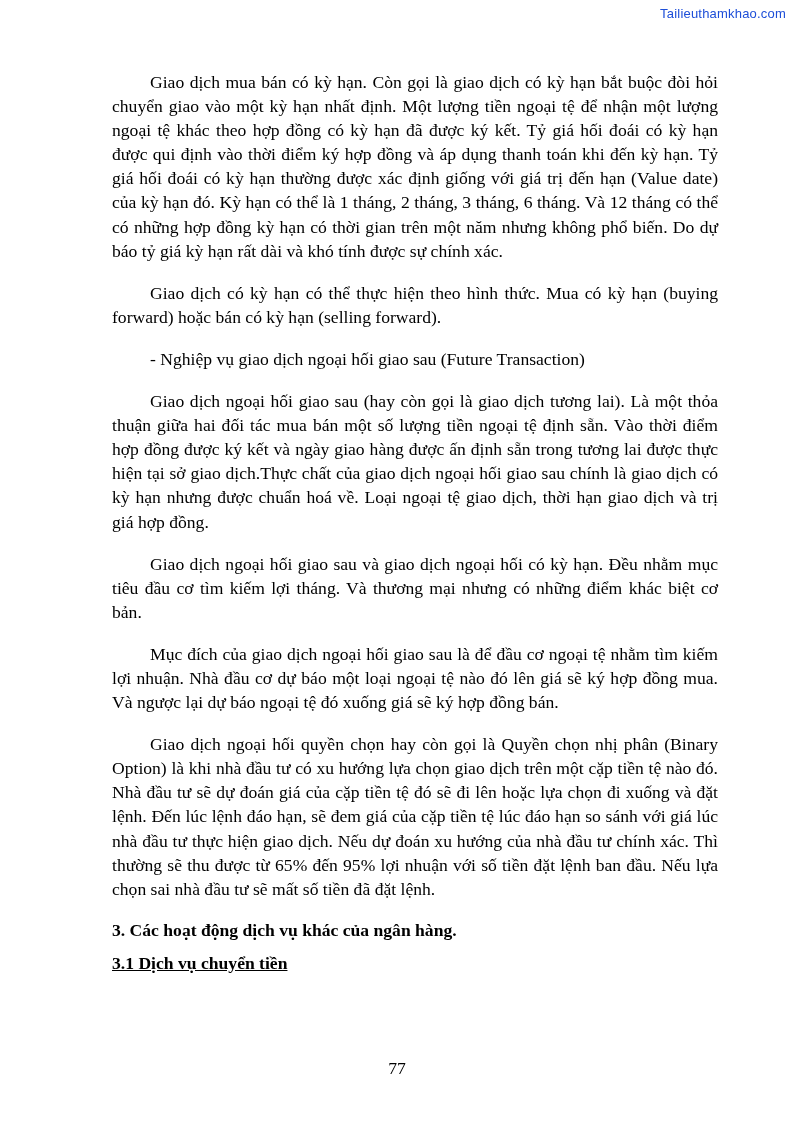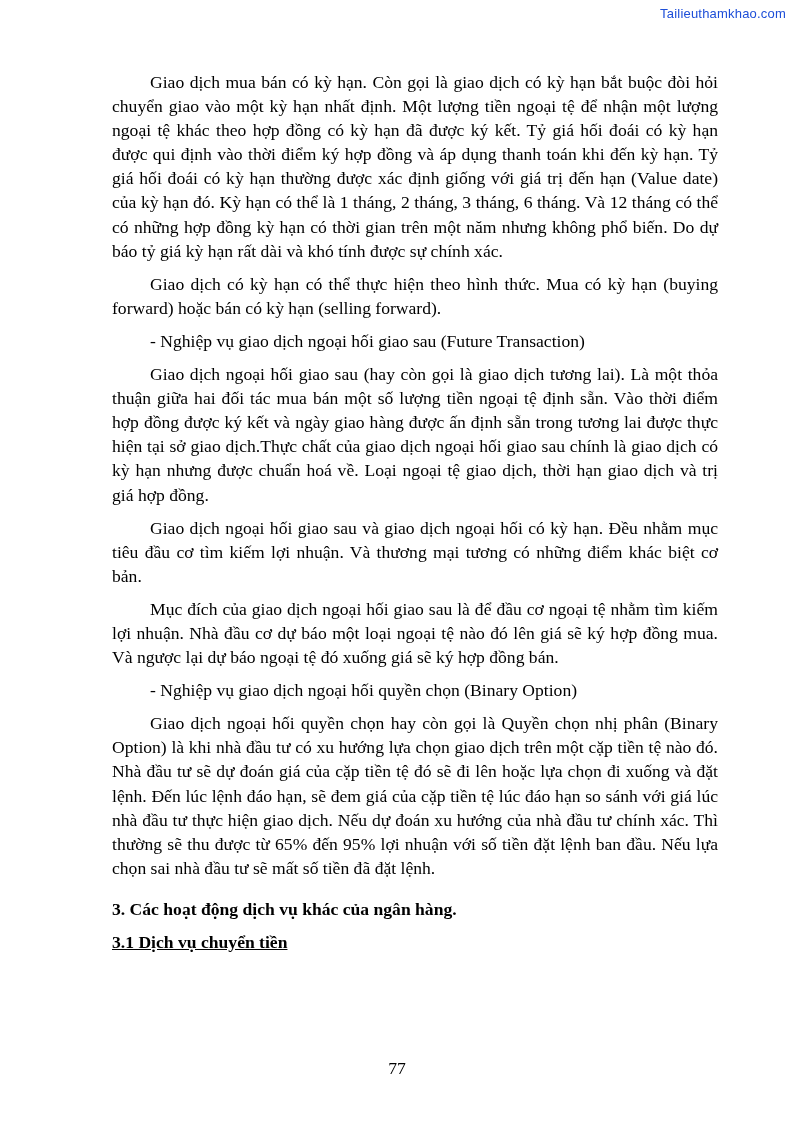--- a/index.html
+++ b/index.html
@@ -30,21 +30,21 @@
       top: 70px;
       width: 606px;
     }
     p {
       margin: 0;
       font-size: 17.6px;
       line-height: 24.1px;
       text-align: justify;
       text-indent: 38px;
     }
-    p + p { margin-top: 9px; }
+    p + p { margin-top: 18px; }
     p.bullet { text-indent: 38px; }
     h3 {
       margin: 0;
       font-size: 17.6px;
       line-height: 24px;
       font-weight: bold;
     }
     .h-main { margin-top: 17px; }
     .h-sub { margin-top: 9px; text-decoration: underline; }
     .page-number {
@@ -60,21 +60,20 @@
 </head>
 <body>
 
 <div class="watermark">Tailieuthamkhao.com</div>
 
 <div class="content">
   <p>Giao dịch mua bán có kỳ hạn. Còn gọi là giao dịch có kỳ hạn bắt buộc đòi hỏi chuyển giao vào một kỳ hạn nhất định. Một lượng tiền ngoại tệ để nhận một lượng ngoại tệ khác theo hợp đồng có kỳ hạn đã được ký kết. Tỷ giá hối đoái có kỳ hạn được qui định vào thời điểm ký hợp đồng và áp dụng thanh toán khi đến kỳ hạn. Tỷ giá hối đoái có kỳ hạn thường được xác định giống với giá trị đến hạn (Value date) của kỳ hạn đó. Kỳ hạn có thể là 1 tháng, 2 tháng, 3 tháng, 6 tháng. Và 12 tháng có thể có những hợp đồng kỳ hạn có thời gian trên một năm nhưng không phổ biến. Do dự báo tỷ giá kỳ hạn rất dài và khó tính được sự chính xác.</p>
   <p>Giao dịch có kỳ hạn có thể thực hiện theo hình thức. Mua có kỳ hạn (buying forward) hoặc bán có kỳ hạn (selling forward).</p>
   <p class="bullet">- Nghiệp vụ giao dịch ngoại hối giao sau (Future Transaction)</p>
   <p>Giao dịch ngoại hối giao sau (hay còn gọi là giao dịch tương lai). Là một thỏa thuận giữa hai đối tác mua bán một số lượng tiền ngoại tệ định sẵn. Vào thời điểm hợp đồng được ký kết và ngày giao hàng được ấn định sẵn trong tương lai được thực hiện tại sở giao dịch.Thực chất của giao dịch ngoại hối giao sau chính là giao dịch có kỳ hạn nhưng được chuẩn hoá về. Loại ngoại tệ giao dịch, thời hạn giao dịch và trị giá hợp đồng.</p>
-  <p>Giao dịch ngoại hối giao sau và giao dịch ngoại hối có kỳ hạn. Đều nhằm mục tiêu đầu cơ tìm kiếm lợi nhuận. Và thương mại tương có những điểm khác biệt cơ bản.</p>
+  <p>Giao dịch ngoại hối giao sau và giao dịch ngoại hối có kỳ hạn. Đều nhằm mục tiêu đầu cơ tìm kiếm lợi tháng. Và thương mại nhưng có những điểm khác biệt cơ bản.</p>
   <p>Mục đích của giao dịch ngoại hối giao sau là để đầu cơ ngoại tệ nhằm tìm kiếm lợi nhuận. Nhà đầu cơ dự báo một loại ngoại tệ nào đó lên giá sẽ ký hợp đồng mua. Và ngược lại dự báo ngoại tệ đó xuống giá sẽ ký hợp đồng bán.</p>
-  <p class="bullet">- Nghiệp vụ  giao dịch ngoại hối quyền chọn (Binary Option)</p>
   <p>Giao dịch ngoại hối quyền chọn hay còn gọi là Quyền chọn nhị phân (Binary Option) là khi nhà đầu tư có xu hướng lựa chọn giao dịch trên một cặp tiền tệ nào đó. Nhà đầu tư sẽ dự đoán giá của cặp tiền tệ đó sẽ đi lên hoặc lựa chọn đi xuống và đặt lệnh. Đến lúc lệnh đáo hạn, sẽ đem giá của cặp tiền tệ lúc đáo hạn so sánh với giá lúc nhà đầu tư thực hiện giao dịch. Nếu dự đoán xu hướng của nhà đầu tư chính xác. Thì thường sẽ thu được từ 65% đến 95% lợi nhuận với số tiền đặt lệnh ban đầu. Nếu lựa chọn sai nhà đầu tư sẽ mất số tiền đã đặt lệnh.</p>
   <h3 class="h-main">3. Các hoạt động dịch vụ khác của ngân hàng.</h3>
   <h3 class="h-sub">3.1 Dịch vụ chuyển tiền</h3>
 </div>
 
 <div class="page-number">77</div>
 
 </body></html>

